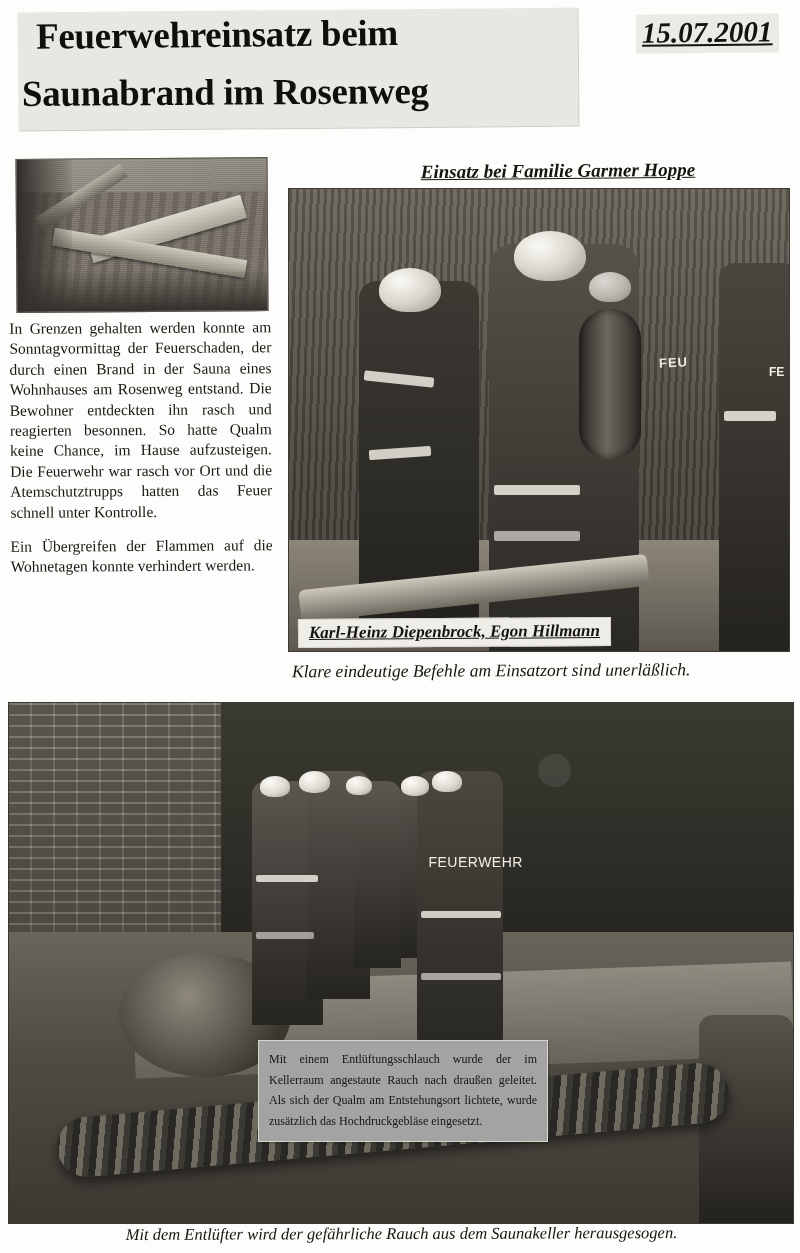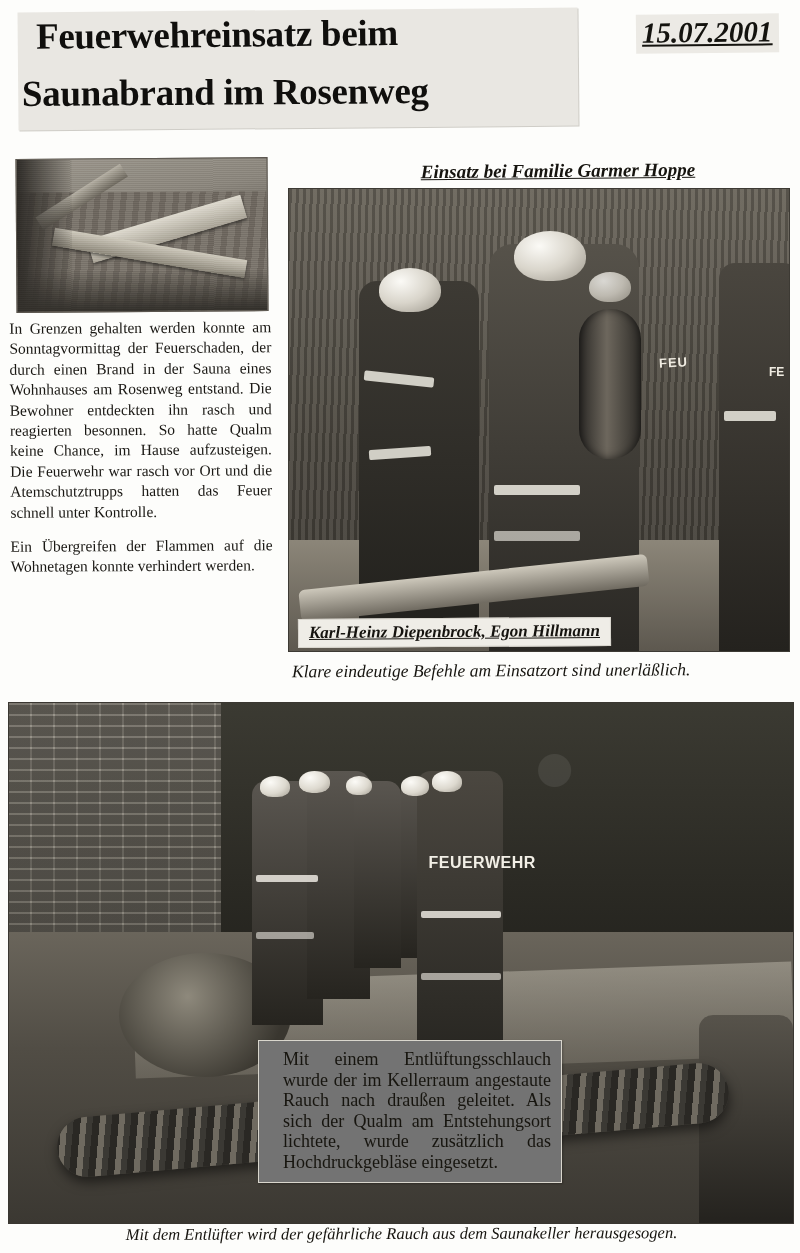--- a/index.html
+++ b/index.html
@@ -344,39 +344,39 @@
     border-radius: 2px;
   }
   .p3-stripe.x1 { left: 31.5%; top: 33%; width: 62px; }
   .p3-stripe.x2 { left: 31.5%; top: 44%; width: 58px; opacity:.7;}
   .p3-stripe.x3 { left: 52.5%; top: 40%; width: 80px; }
   .p3-stripe.x4 { left: 52.5%; top: 52%; width: 80px; opacity:.75;}
   .p3-back-label {
     position: absolute;
     left: 53.5%; top: 29%;
     color: #f2efe6;
-    font-size: 16px;
-    font-weight: bold;
+    font-size: 14px;
+    font-weight: normal;
     letter-spacing: .5px;
     font-family: "Liberation Sans", sans-serif;
   }
   .p3-bush {
     position: absolute; left: 14%; top: 48%; width: 22%; height: 24%;
     border-radius: 50%;
     background: radial-gradient(circle at 40% 35%, #8e897c, #39362f 75%);
   }
 
   .p3-textbox {
     position: absolute;
     left: 258px;
     top: 1040px;
     width: 268px;
-    background: #737373;
-    padding: 8px 10px 10px 24px;
-    font-size: 18px;
+    background: #a3a3a3;
+    padding: 8px 10px 10px 10px;
+    font-size: 12px;
     line-height: 20.5px;
     color: #17150f;
     text-align: justify;
     border: 1px solid #d9d6cd;
     box-shadow: 1px 1px 2px rgba(0,0,0,.25);
   }
 
   .bottom-caption {
     position: absolute;
     left: 14px;

